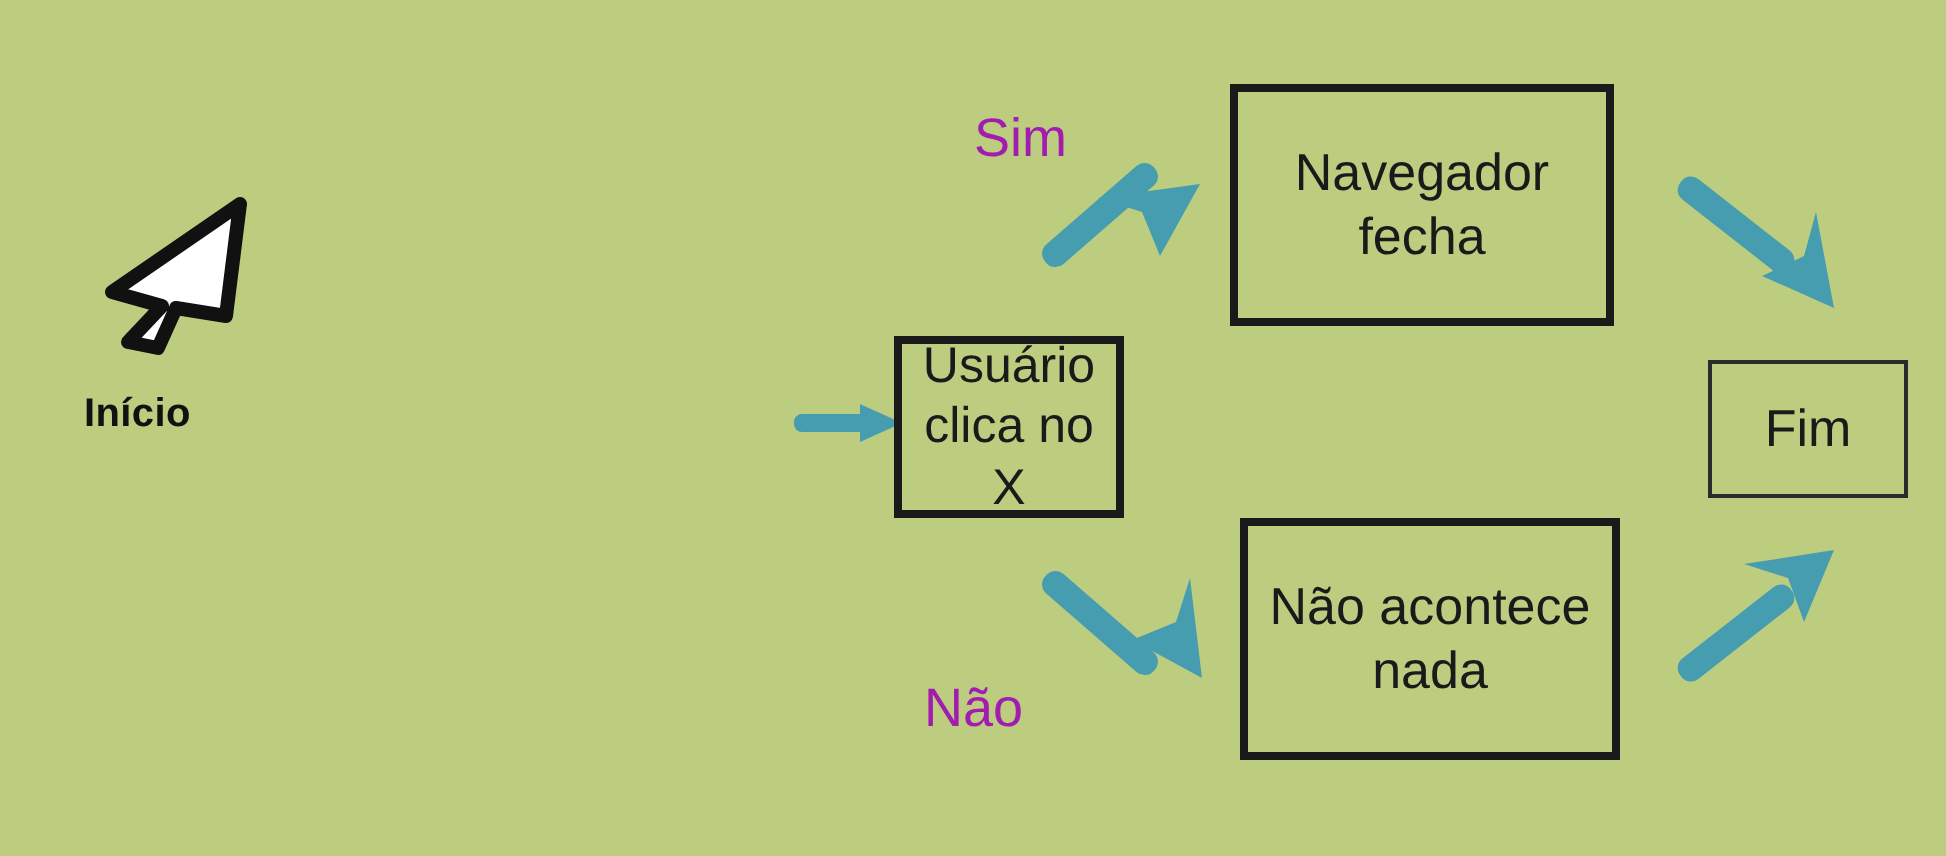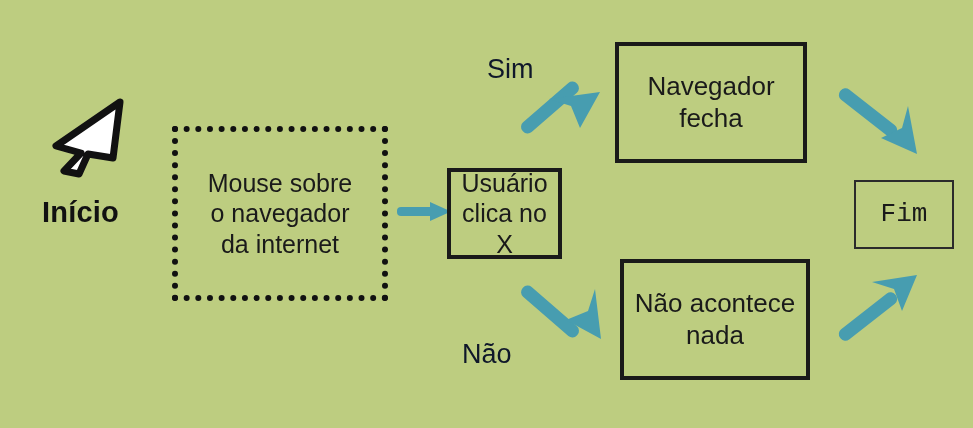--- a/index.html
+++ b/index.html
@@ -40,21 +40,21 @@
     position: absolute;
     font-weight: bold;
     color: #111111;
     letter-spacing: 0.2px;
   }
   .cursor-icon {
     position: absolute;
   }
   .edge-label {
     position: absolute;
-    color: #0f172a;
+    color: #a21caf;
     text-align: center;
   }
   svg.arrow-layer {
     position: absolute;
     left: 0;
     top: 0;
     width: 973px;
     height: 428px;
     pointer-events: none;
   }
@@ -90,33 +90,30 @@
       <g>
         <rect x="833" y="310" width="70" height="13" rx="6" transform="rotate(-38 868 316.5)"></rect>
         <polygon points="917,275 902,311 894,289 872,282"></polygon>
       </g>
     </g>
   </svg>
 
   <svg class="cursor-icon" style="left:48px; top:96px;" width="82" height="84" viewBox="0 0 82 84">
     <polygon points="72,6 8,50 33,57 16,75 31,78 40,58 65,62" fill="#ffffff" stroke="#111111" stroke-width="7" stroke-linejoin="round" stroke-linecap="round"></polygon>
   </svg>
-  <div class="start-label" style="left:42px; top:196px; font-size:29px;">Início</div>
+  <div class="start-label" style="left:42px; top:196px; font-size:20px;">Início</div>
 
-  <div class="node node-dotted" style="left:172px; top:126px; width:216px; height:175px; font-size:25px;">Mouse sobre
-o navegador
-da internet</div>
 
   <div class="node node-solid" style="left:447px; top:168px; width:115px; height:91px; font-size:25px;">Usuário
 clica no X</div>
 
   <div class="node node-solid" style="left:615px; top:42px; width:192px; height:121px; font-size:26px;">Navegador
 fecha</div>
 
   <div class="node node-solid" style="left:620px; top:259px; width:190px; height:121px; font-size:26px;">Não acontece
 nada</div>
 
-  <div class="node node-thin" style="left:854px; top:180px; width:100px; height:69px; font-size:26px;font-family:Liberation Mono, monospace;">Fim</div>
+  <div class="node node-thin" style="left:854px; top:180px; width:100px; height:69px; font-size:26px;">Fim</div>
 
   <div class="edge-label" style="left:487px; top:54px; font-size:27px;">Sim</div>
   <div class="edge-label" style="left:462px; top:339px; font-size:27px;">Não</div>
 
 </div>
 
 </body></html>

